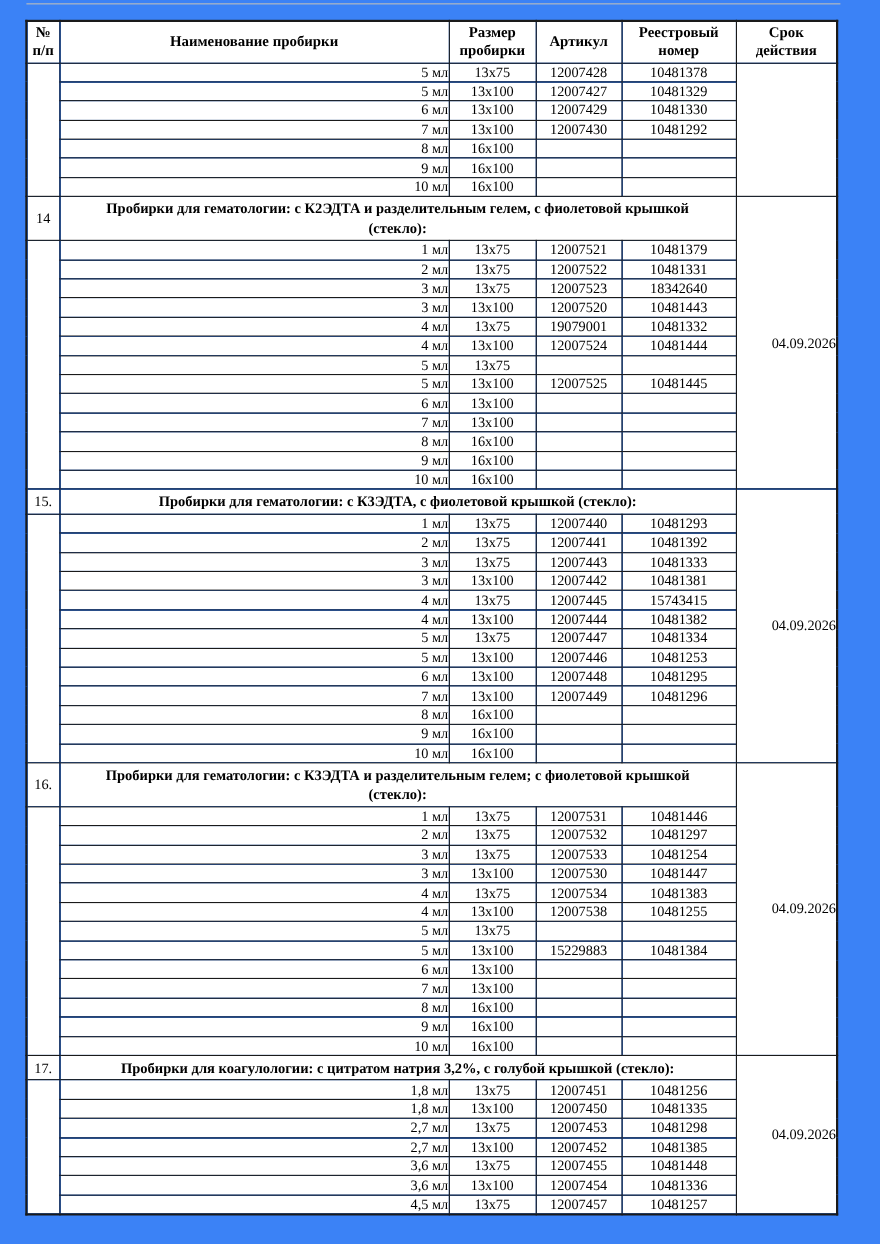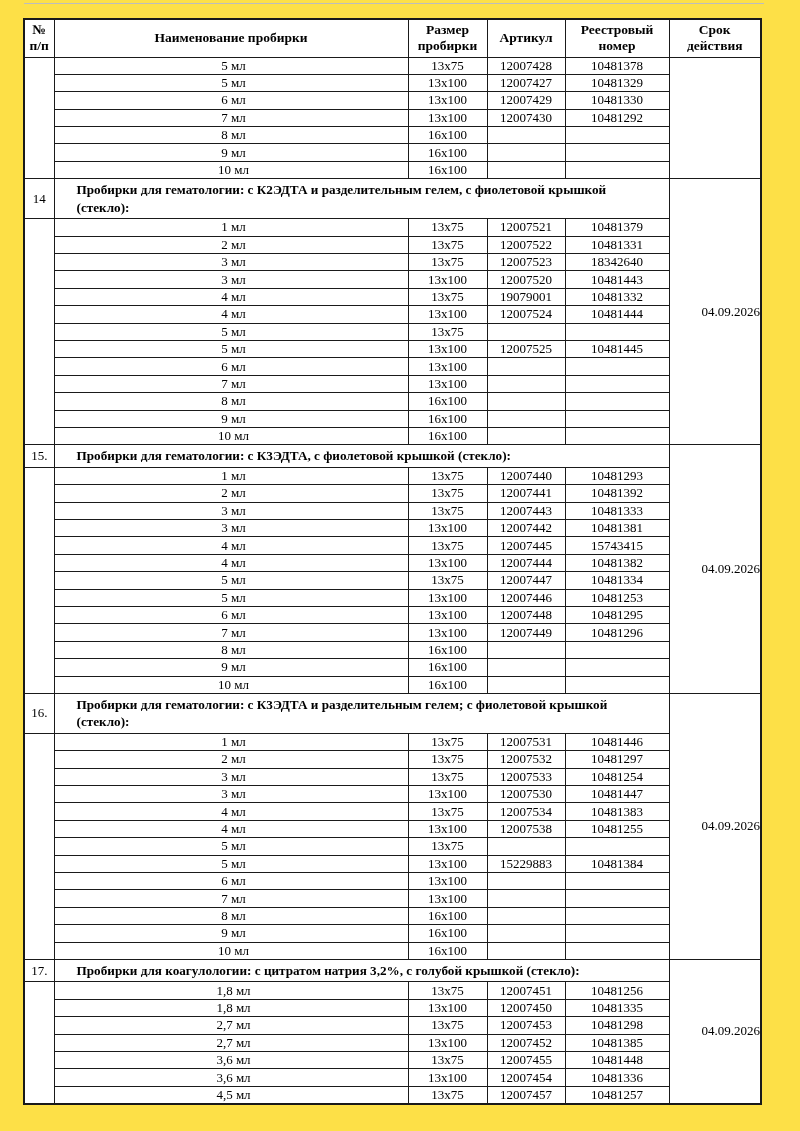--- a/index.html
+++ b/index.html
@@ -5,21 +5,21 @@
   html, body { margin: 0; padding: 0; }
   body {
     width: 800px; height: 1131px;
     background: #ffffff;
     font-family: "Liberation Serif", "DejaVu Serif", serif;
     color: #000;
   }
   .page {
     position: relative;
     width: 800px; height: 1131px;
-    background: #fde047;
+    background: #3b82f6;
     overflow: hidden;
   }
   .scan-artifact {
     position: absolute;
     top: 3px; left: 24px; width: 740px;
     border-top: 1px solid #bdbdbd;
   }
   table.registry {
     position: absolute;
     top: 18px; left: 23px;
@@ -39,32 +39,33 @@
   th {
     font-weight: bold;
     text-align: center;
     vertical-align: middle;
     line-height: 16px;
     font-size: 13.5px;
     padding: 0 2px;
   }
   tr.data-row { height: 17.4px; }
   td.name-cell {
-    text-align: center;
+    text-align: right;
     vertical-align: middle;
     padding-left: 5px;
     white-space: nowrap;
   }
   td.center-cell {
     text-align: center;
     vertical-align: middle;
   }
   tr.section-row { height: 18px; margin-left: 28px; }
   td.section-title-cell {
     font-weight: bold;
+    text-align: center;
     vertical-align: middle;
     line-height: 17.5px;
     padding: 2px 22px;
     font-size: 13.2px;
   }
   td.section-number-cell {
     text-align: center;
     vertical-align: middle;
   }
   td.expiry-cell {

